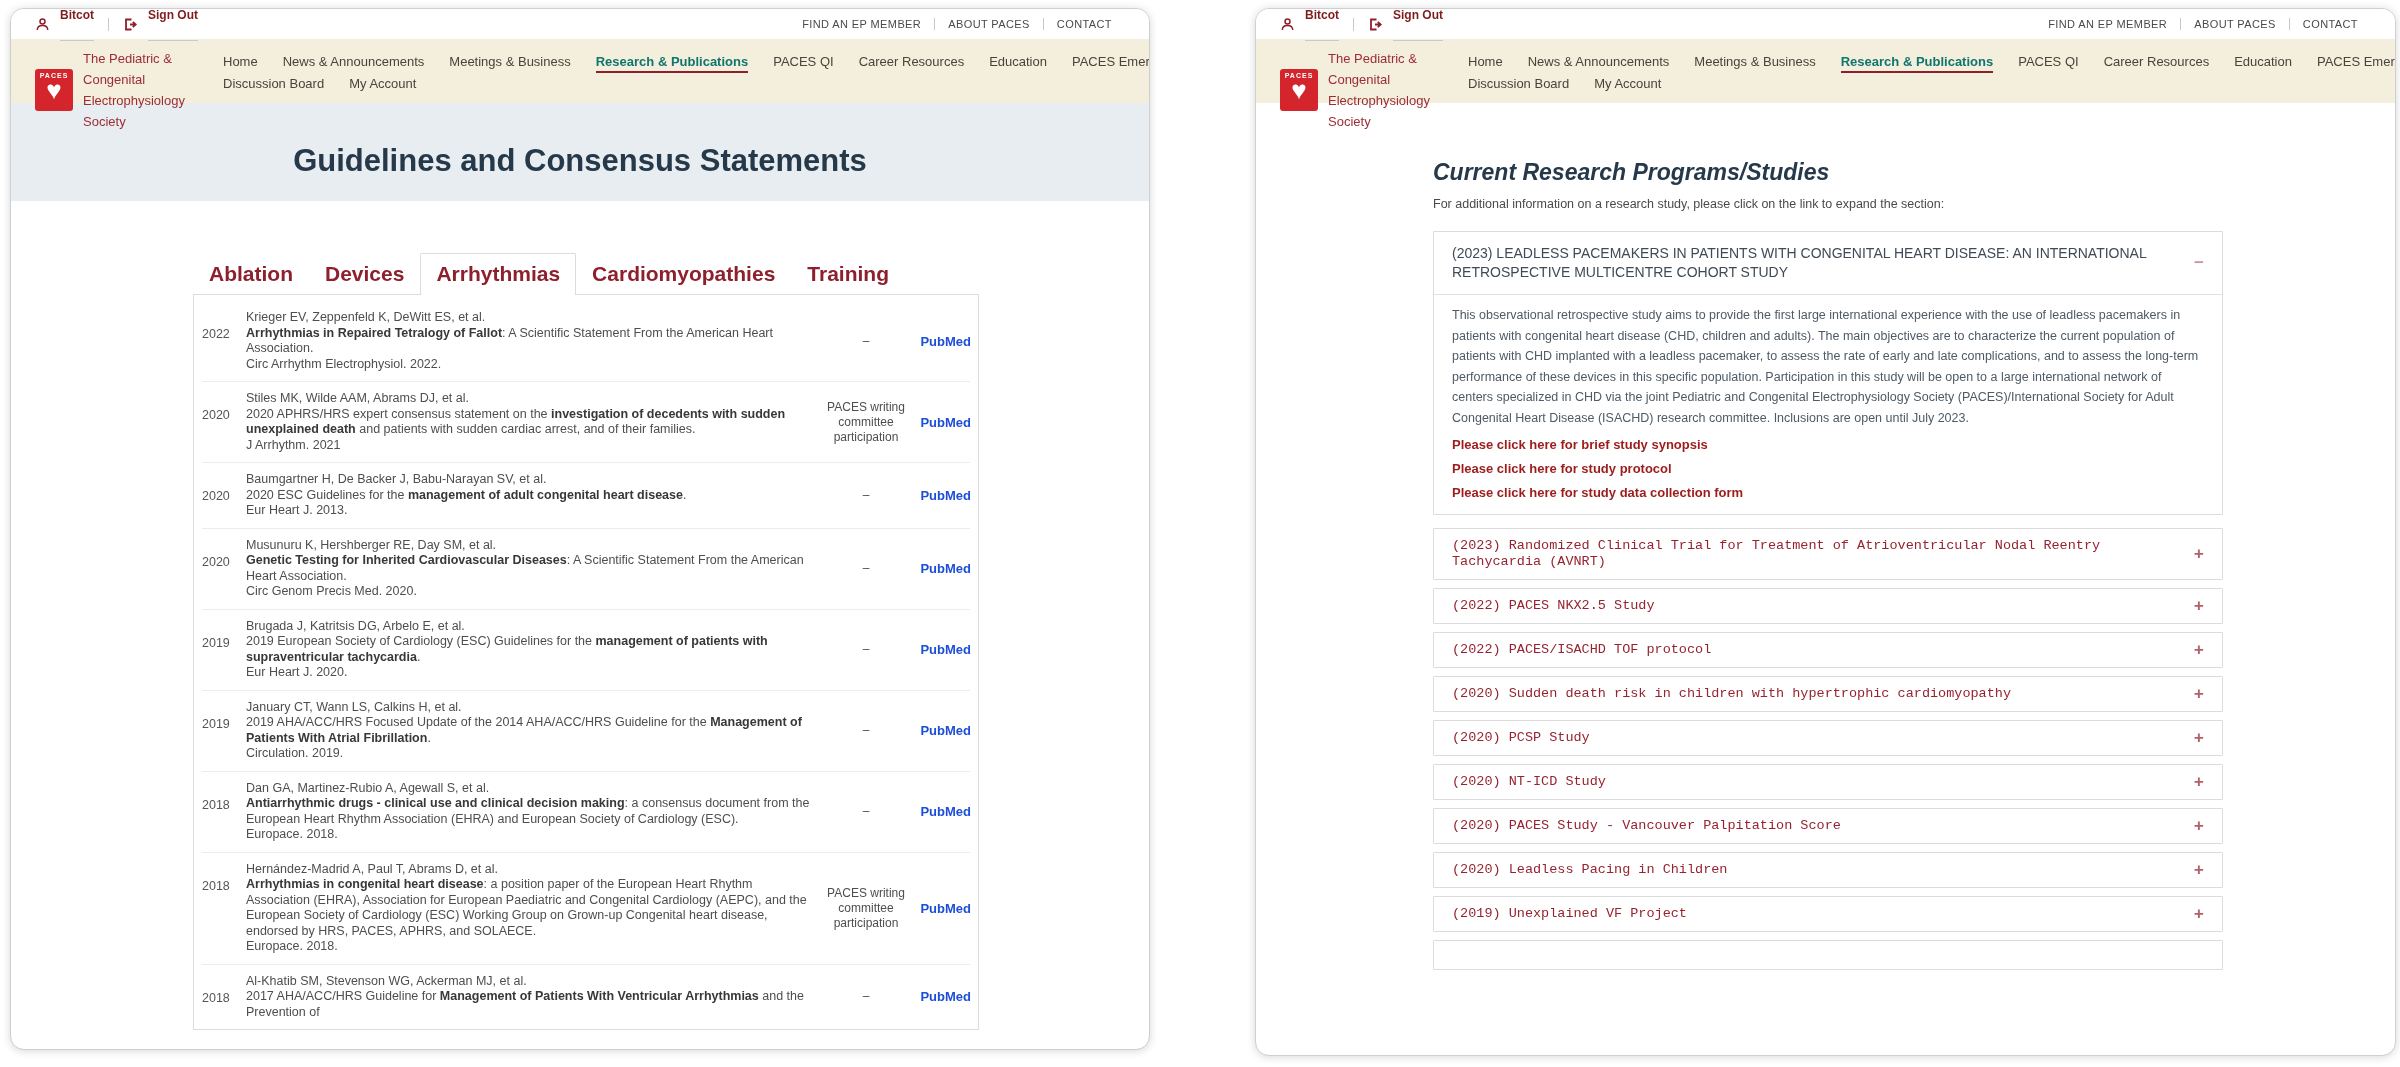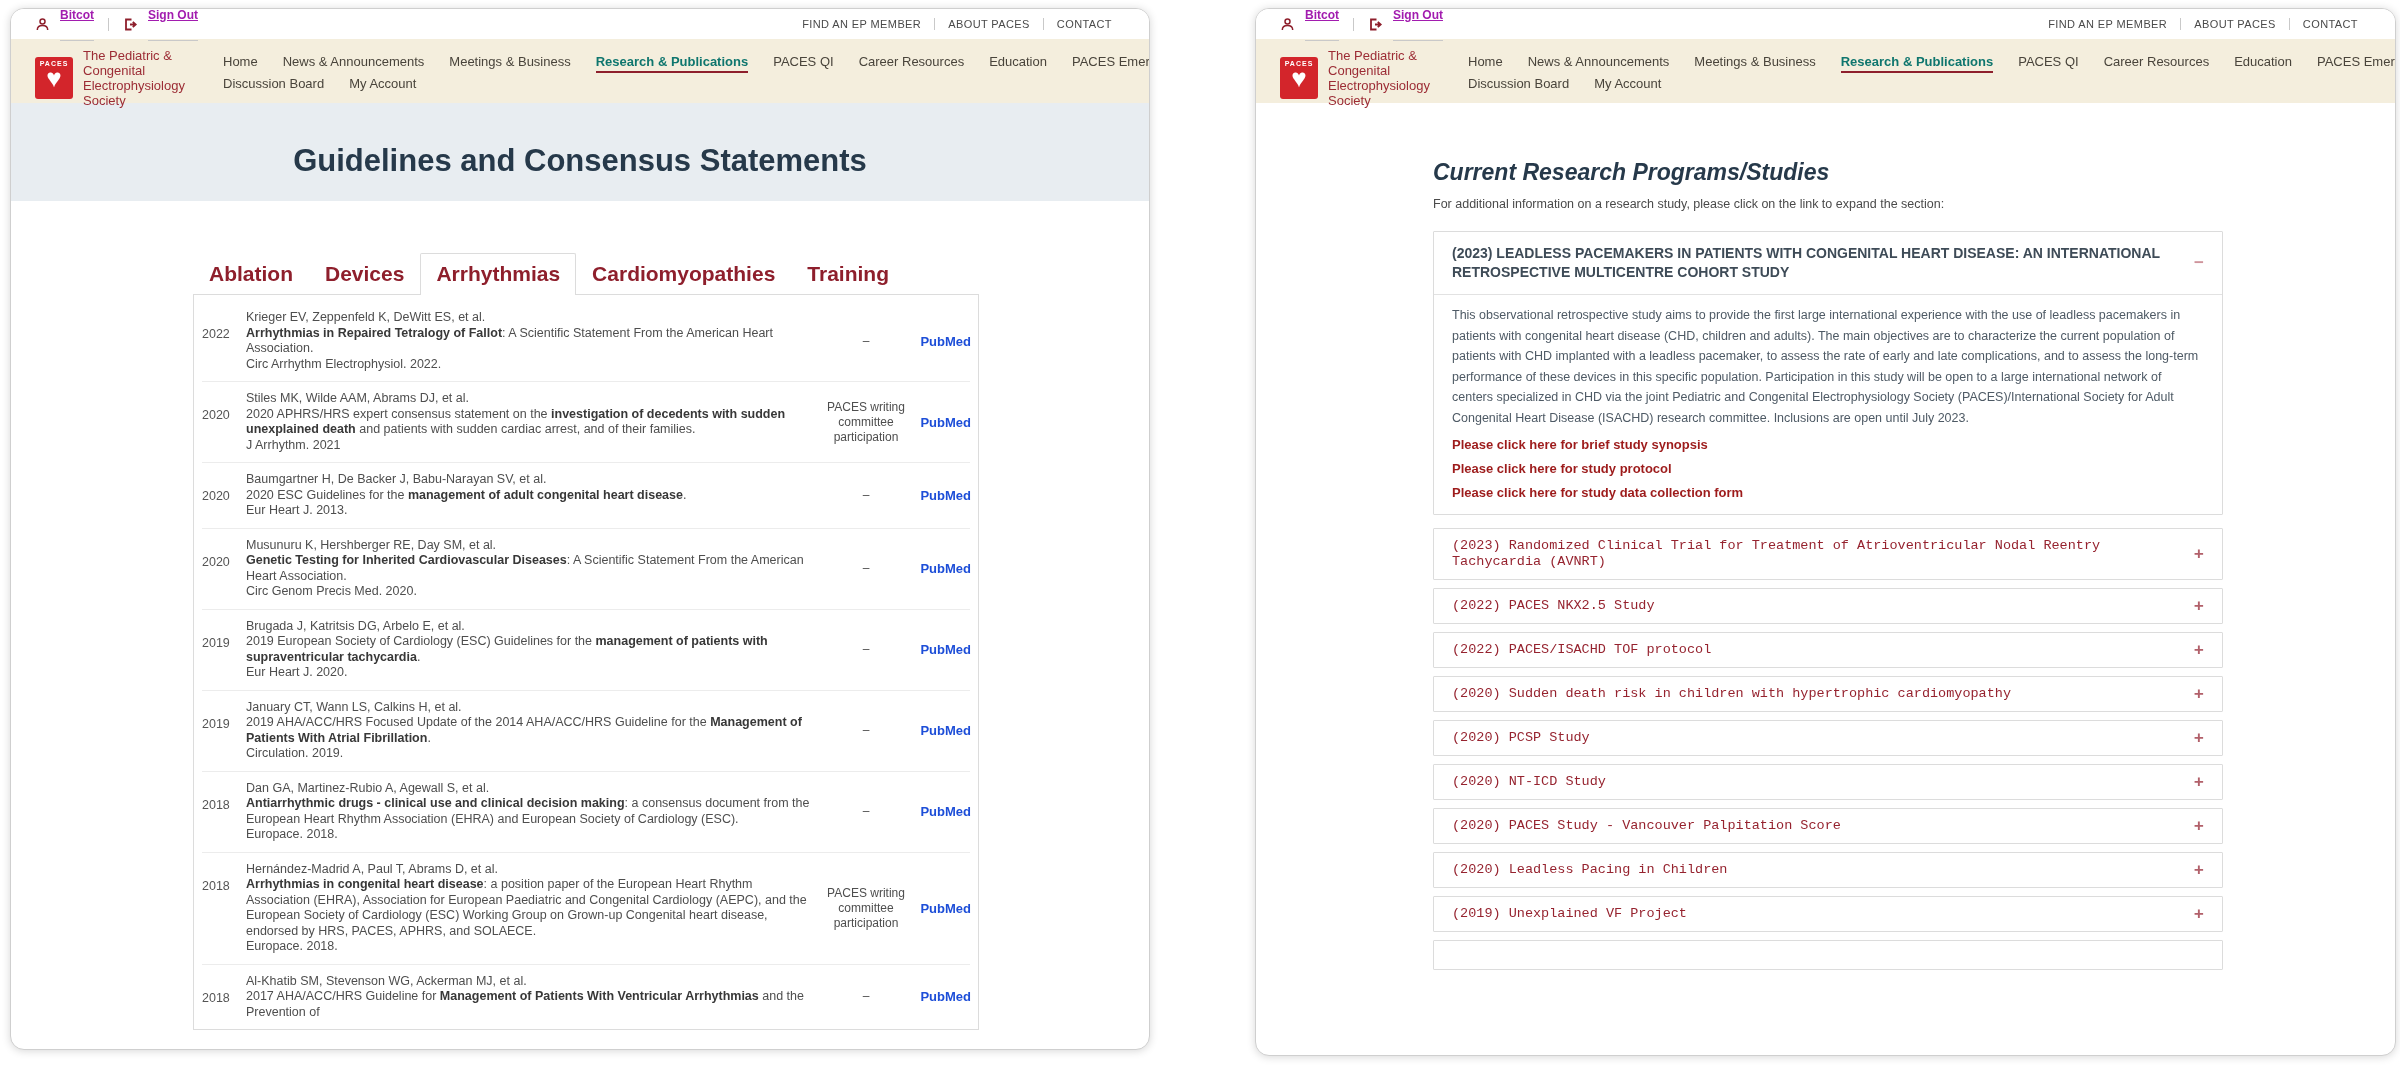--- a/index.html
+++ b/index.html
@@ -5,35 +5,35 @@
   html,body{margin:0;padding:0;background:#ffffff;width:2400px;height:1067px;overflow:hidden;
     font-family:"Liberation Sans",sans-serif;-webkit-font-smoothing:antialiased;}
   .window{position:absolute;top:8px;background:#fff;border:1px solid #cfcfcf;border-radius:14px;
     box-shadow:0 1px 8px rgba(0,0,0,.16);overflow:hidden;}
   #win-left{left:10px;width:1138px;height:1040px;}
   #win-right{left:1255px;width:1139px;height:1046px;}
 
   
   .userbar{height:30px;display:flex;align-items:center;justify-content:space-between;padding:0 24px;background:#fff;}
   .user-left{display:flex;align-items:center;gap:10px;}
-  .ub-link{font-size:12px;color:#a21caf;font-weight:600;border-bottom:1px solid #c9c9c9;padding-bottom:18px;cursor:pointer;text-decoration:underline;}
+  .ub-link{font-size:12px;color:#7f1d1d;font-weight:600;border-bottom:1px solid #c9c9c9;padding-bottom:18px;cursor:pointer;}
   .ub-sep{width:1px;height:13px;background:#c9c9c9;margin:0 4px;}
   .ub-icon{width:15px;height:15px;display:inline-block;}
   .user-right{display:flex;align-items:center;}
   .top-link{font-size:11px;color:#4a4a4a;letter-spacing:.4px;padding:0 13px;cursor:pointer;white-space:nowrap;}
   .top-sep{width:1px;height:12px;background:#c9c9c9;}
 
   
   .navbar{background:#f4eedd;padding:9px 24px 8px 24px;display:flex;align-items:flex-start;height:64px;box-sizing:border-box;}
   .logo-wrap{display:flex;align-items:center;gap:10px;min-width:188px;}
   .logo-box{width:42px;height:42px;background:#d3252b;border-radius:3px;color:#fff;display:flex;flex-direction:column;
     align-items:center;justify-content:flex-start;line-height:1;}
   .logo-acro{font-size:7px;font-weight:700;letter-spacing:1px;margin-top:3px;}
   .logo-heart{font-size:26px;margin-top:-2px;}
-  .logo-text{font-size:13px;line-height:15px;color:#9c2c35;font-weight:500;}
+  .logo-text{font-size:13px;line-height:21px;color:#9c2c35;font-weight:500;}
   .nav-links{display:flex;flex-direction:column;gap:3px;padding-top:6px;}
   .nav-row{display:flex;flex-wrap:nowrap;gap:25px;}
   .nav-item{font-size:13px;color:#49443b;font-weight:500;white-space:nowrap;cursor:pointer;}
   .nav-item.active{color:#0f766e;font-weight:700;border-bottom:2px solid #8e1f2c;padding-bottom:2px;}
 
   
   .hero{background:#e8edf1;height:98px;box-sizing:border-box;padding-top:40px;text-align:center;}
   .hero h1{margin:0;color:#26394a;font-weight:700;}
   #win-left .hero h1{font-size:31px;}
   #win-right .hero h1{font-size:34px;}
@@ -57,21 +57,21 @@
   .content-right{padding:55px 172px 0 177px;}
   .section-title{margin:0;font-size:23px;font-weight:700;color:#26394a;line-height:28px;font-style:italic;}
   .section-intro{margin-top:11px;font-size:12.5px;color:#4a4a4a;}
   .accordion{margin-top:20px;}
   .acc-item{border:1px solid #dcdcdc;background:#fff;border-radius:1px;}
   .acc-item + .acc-item{margin-top:8px;font-family:Liberation Mono, monospace;}
   .acc-head{display:flex;justify-content:space-between;align-items:center;padding:5px 18px;min-height:18px;cursor:pointer;}
   .acc-title{font-size:13.5px;line-height:16px;color:#96232f;font-weight:500;padding:4px 20px 4px 0;}
   .acc-item.expanded{margin-bottom:13px;}
   .acc-item.expanded .acc-head{padding:8px 18px;border-bottom:1px solid #e2e2e2;}
-  .acc-item.expanded .acc-title{color:#3e4b57;font-size:14px;line-height:19px;font-weight:700;}
+  .acc-item.expanded .acc-title{color:#3e4b57;font-size:14px;line-height:19px;font-weight:400;}
   .acc-icon{font-size:17px;font-weight:700;color:#b2606a;flex:0 0 auto;}
   .acc-item.expanded .acc-icon{color:#cf939b;}
   .acc-body{padding:10px 18px 14px 18px;}
   .acc-para{font-size:12.5px;line-height:20.5px;color:#4e5a65;margin:0;}
   .acc-doclink{display:block;margin-top:9px;font-size:13px;font-weight:700;color:#9d1b1b;cursor:pointer;}
 </style>
 </head>
 <body>
 
 <div class="window" id="win-left">

